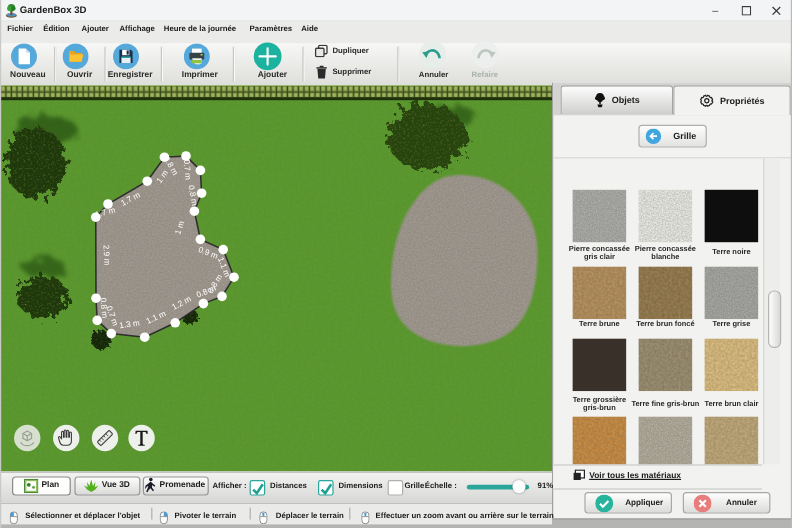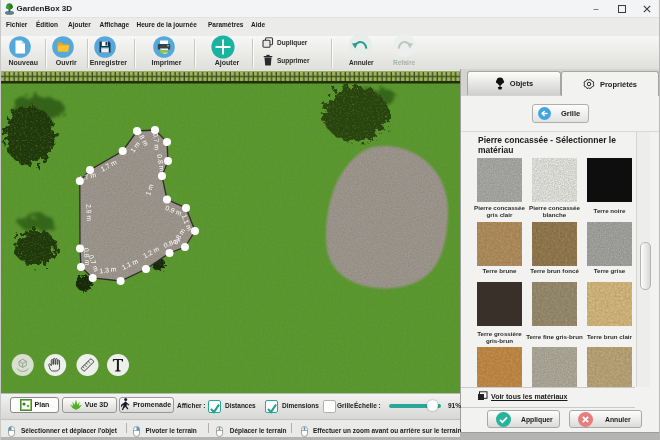--- a/index.html
+++ b/index.html
@@ -310,21 +310,20 @@
     <span>Propriétés</span>
     </div>
   <div class="abs" id="retourbtn">
     <svg style="margin-left:5px" width="13" height="13">
         <circle cx="6.5" cy="6.5" r="6.5" fill="#41a6e0"></circle>
         <path d="M9.5 6.5H4.4M6.6 4l-2.6 2.5 2.6 2.5" stroke="#fff" stroke-width="1.4" fill="none"></path>
       </svg>
     <span style="margin-left:10px">Grille</span>
     </div>
   <div class="abs" id="paneldiv"></div>
-  <div class="abs" id="ptitle">Pierre concassée - Sélectionner le matériau</div>
   <svg class="abs" width="0" height="0">
       <defs>
     <filter color-interpolation-filters="sRGB" id="noiseA" x="0" y="0" width="100%" height="100%">
       <feTurbulence type="fractalNoise" baseFrequency="0.9" numOctaves="2" seed="3" result="n1"></feTurbulence>
       <feColorMatrix in="n1" type="matrix" values="0 0 0 0 0.93 0 0 0 0 0.93 0 0 0 0 0.91 0 0 0 0.5 0" result="l"></feColorMatrix>
       <feTurbulence type="fractalNoise" baseFrequency="0.8" numOctaves="2" seed="13" result="n2"></feTurbulence>
       <feColorMatrix in="n2" type="matrix" values="0 0 0 0 0.42 0 0 0 0 0.42 0 0 0 0 0.40 0 0 0 0.5 0" result="d"></feColorMatrix>
       <feComposite in="l" in2="SourceGraphic" operator="atop" result="s1"></feComposite>
       <feComposite in="d" in2="s1" operator="atop"></feComposite>
     </filter>

